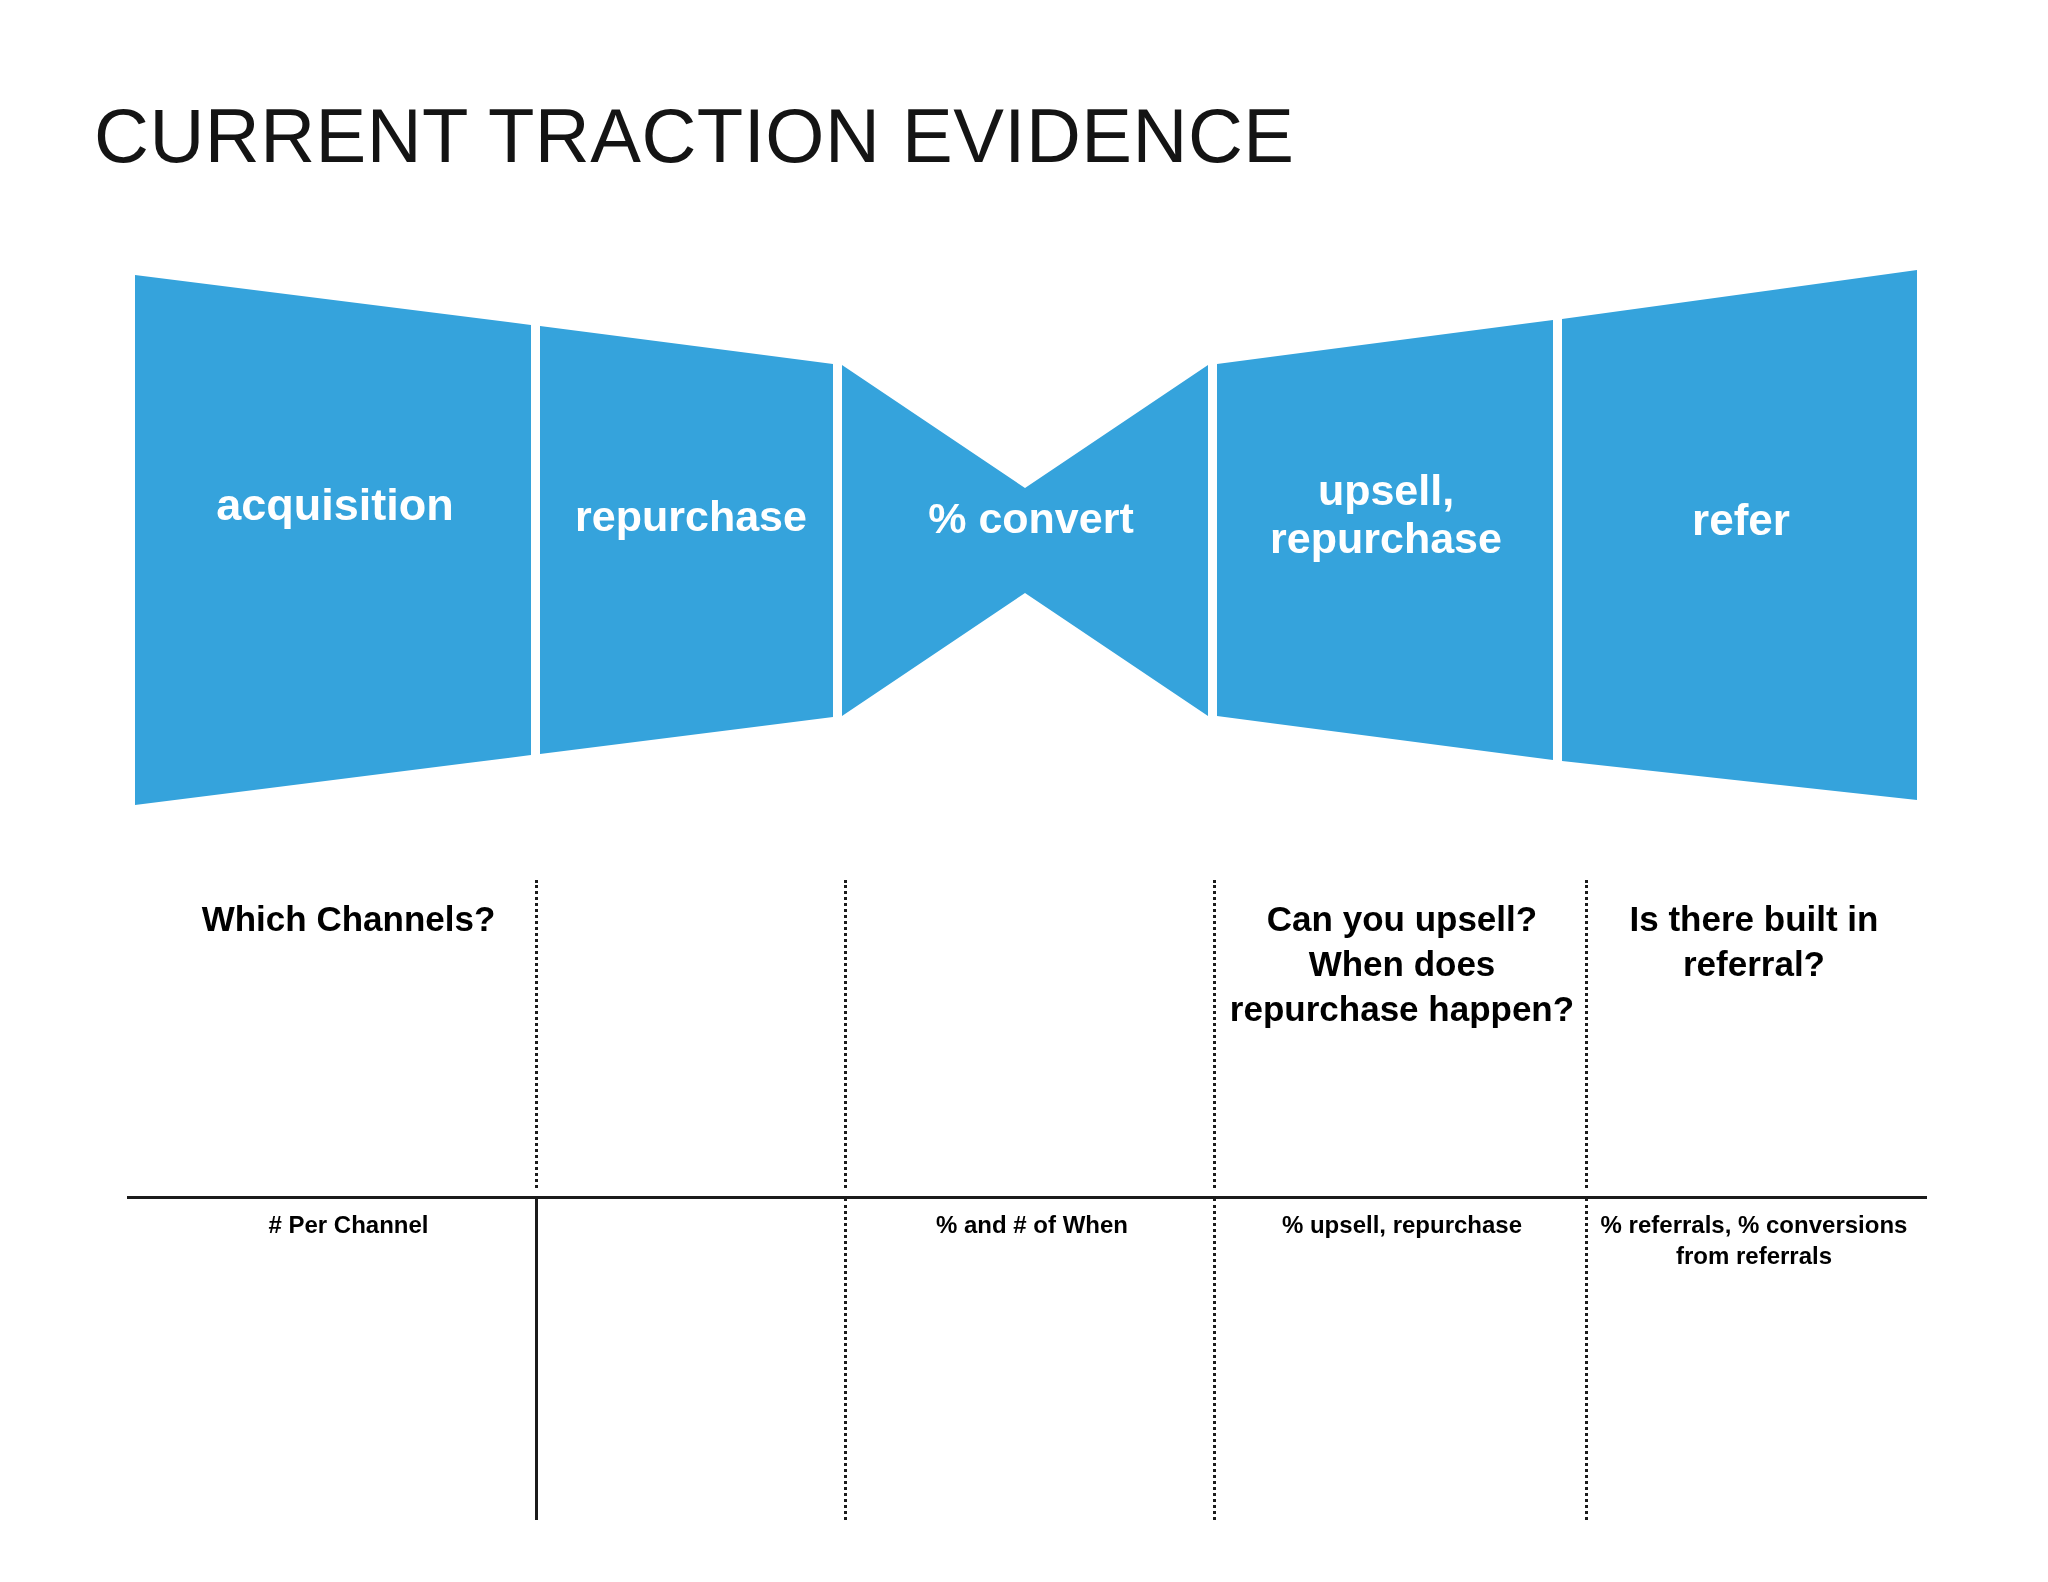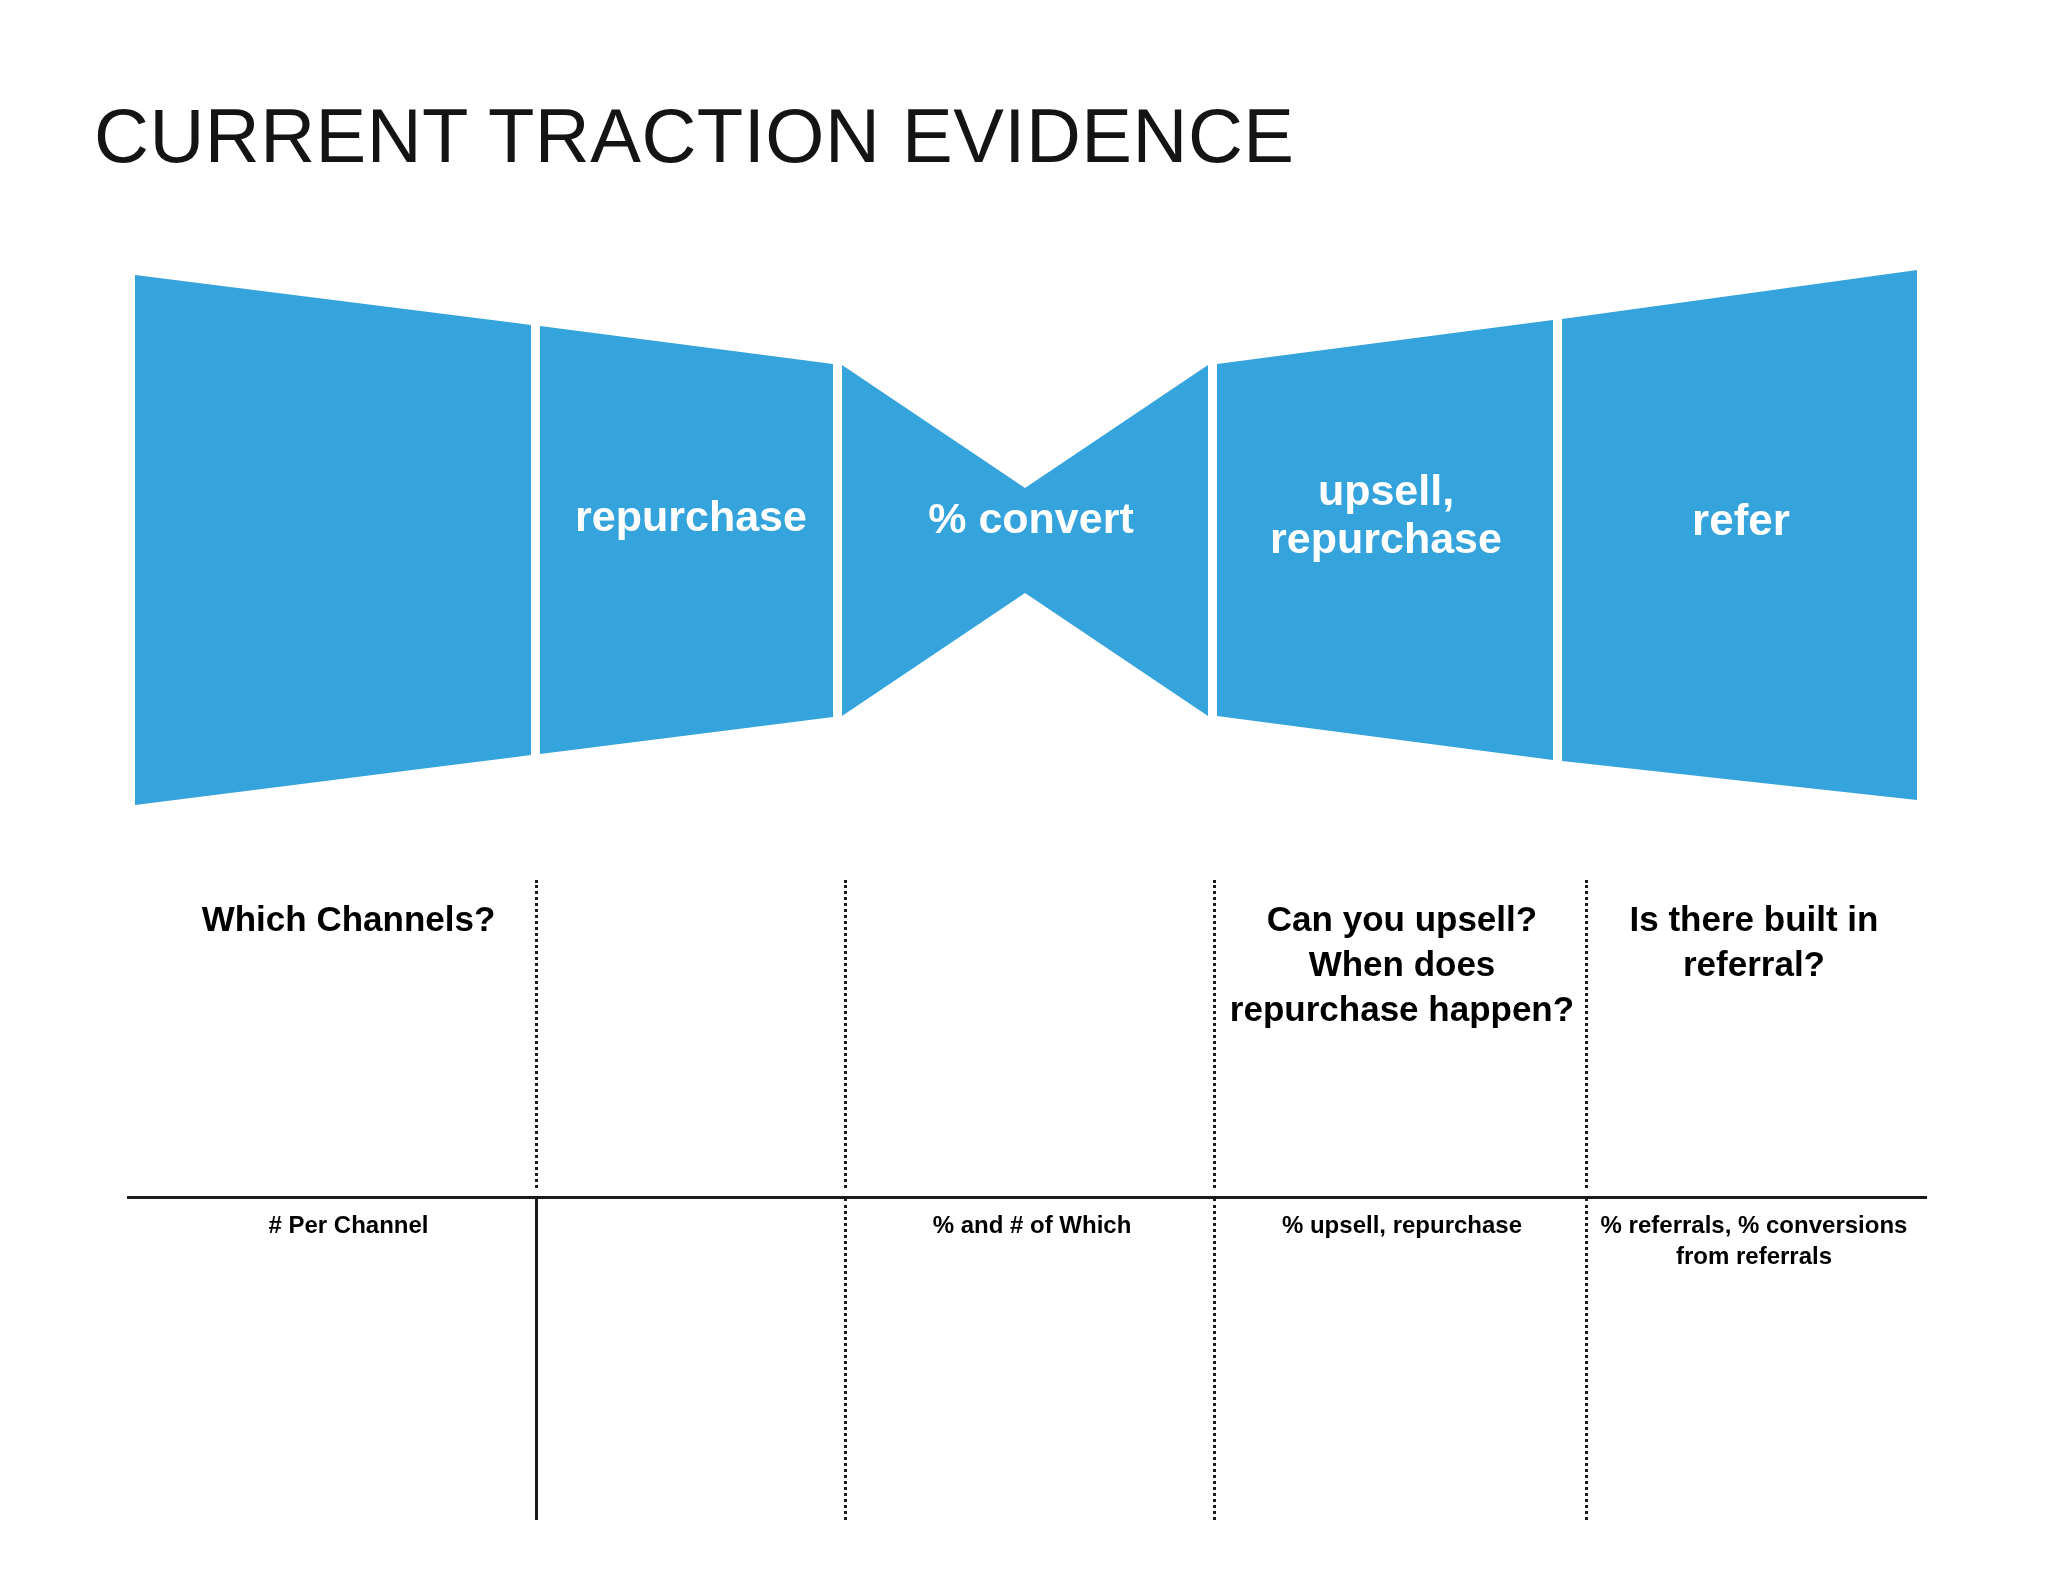--- a/index.html
+++ b/index.html
@@ -103,20 +103,21 @@
 
       <polygon fill="#35a3dc" points="540,326 833,364 833,717 540,754"></polygon>
 
       <polygon fill="#35a3dc" points="842,365 1025,488 1208,365 1208,716 1025,593 842,716"></polygon>
 
       <polygon fill="#35a3dc" points="1217,364 1553,320 1553,760 1217,716"></polygon>
 
       <polygon fill="#35a3dc" points="1562,319 1917,270 1917,800 1562,761"></polygon>
     </svg>
 
+    <div class="funnel-label" id="label-acquisition">acquisition</div>
 
     <div class="funnel-label" id="label-activation">repurchase</div>
 
     <div class="funnel-label" id="label-convert">% convert</div>
 
     <div class="funnel-label" id="label-upsell">upsell,<br>repurchase</div>
 
     <div class="funnel-label" id="label-refer">refer</div>
   </div>
 
@@ -134,21 +135,21 @@
     <div class="vsep lower" style="left:1053px;"></div>
     <div class="vsep lower" style="left:1425px;"></div>
 
     <div class="col" style="left:0px; width:375px;">
       <div class="cell head">Which Channels?</div>
       <div class="cell metric"># Per Channel</div>
     </div>
 
 
     <div class="col" style="left:691px; width:360px;">
-      <div class="cell metric">% and # of Which</div>
+      <div class="cell metric">% and # of When</div>
     </div>
 
     <div class="col" style="left:1060px; width:362px;">
       <div class="cell head">Can you upsell? When does repurchase happen?</div>
       <div class="cell metric">% upsell, repurchase</div>
     </div>
 
     <div class="col" style="left:1432px; width:322px;">
       <div class="cell head">Is there built in referral?</div>
       <div class="cell metric">% referrals,  % conversions from referrals</div>

